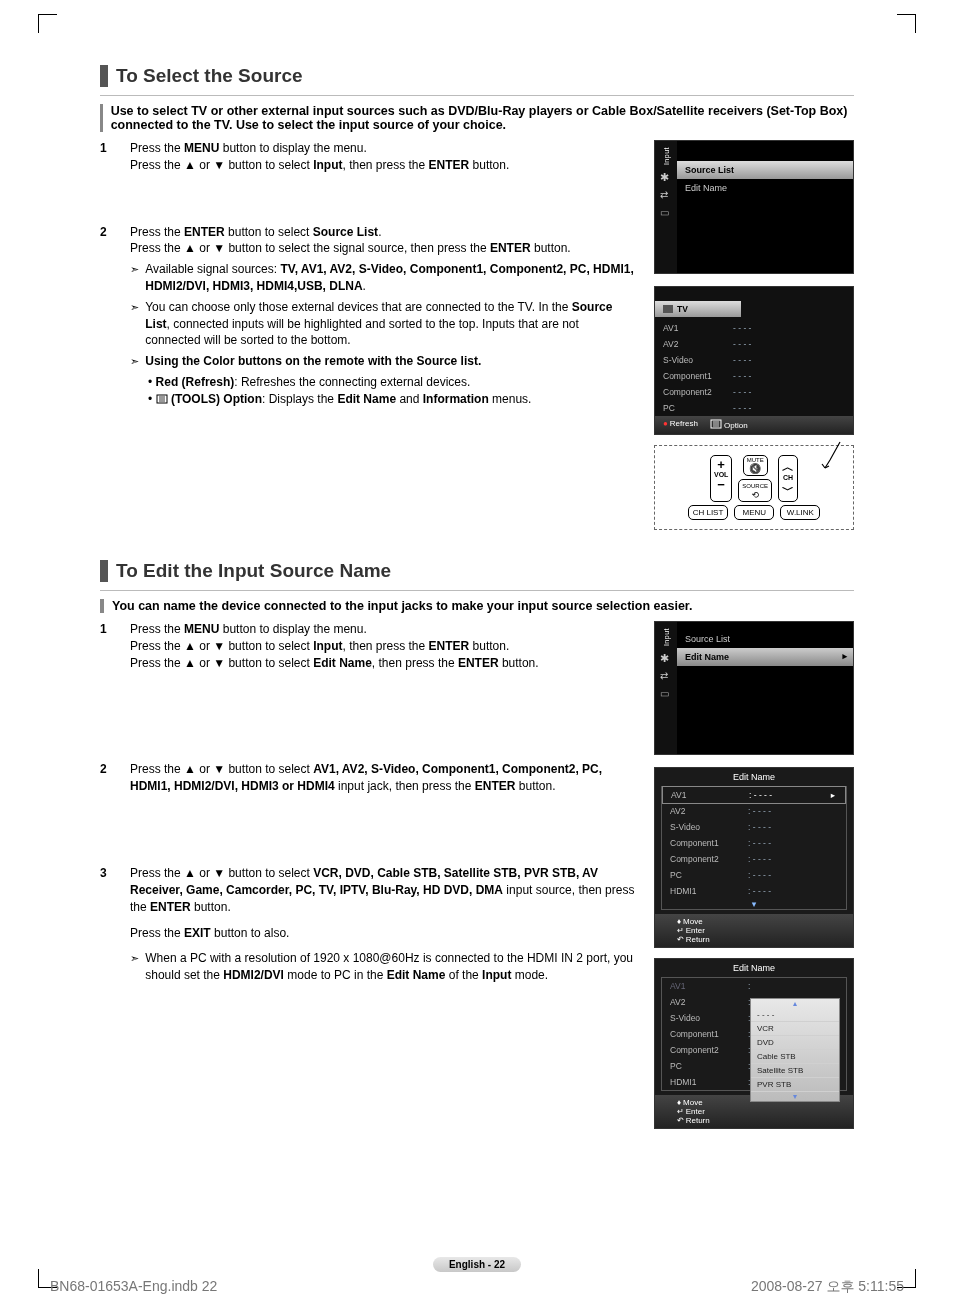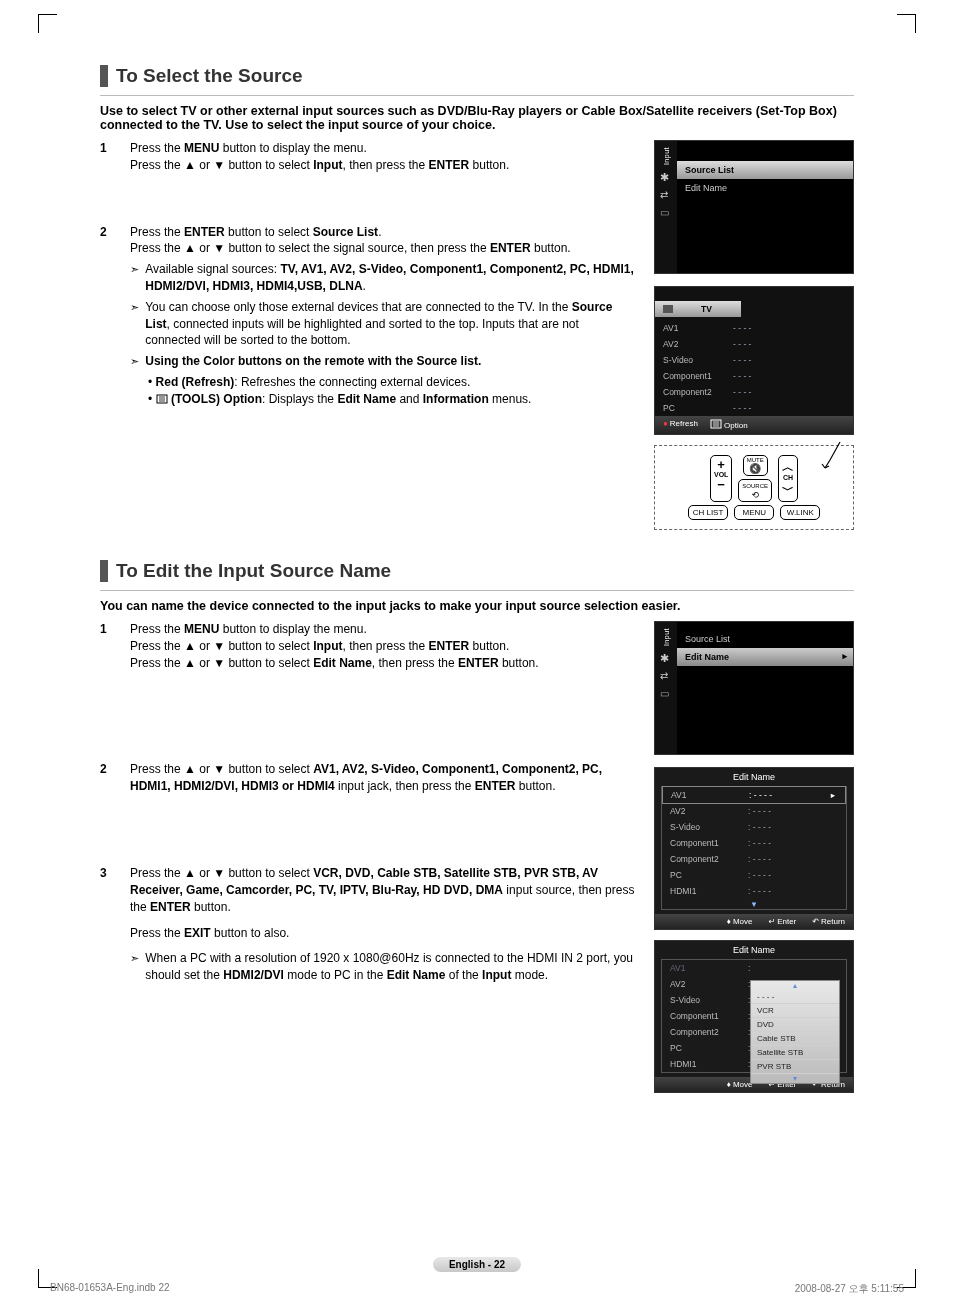--- a/index.html
+++ b/index.html
@@ -7,21 +7,21 @@
   .crop-tl, .crop-tr, .crop-bl, .crop-br { position:absolute; width:18px; height:18px;}
   .crop-tl { top:14px; left:38px; border-top:1px solid #000; border-left:1px solid #000;}
   .crop-tr { top:14px; right:38px; border-top:1px solid #000; border-right:1px solid #000;}
   .crop-bl { bottom:22px; left:38px; border-bottom:1px solid #000; border-left:1px solid #000;}
   .crop-br { bottom:22px; right:38px; border-bottom:1px solid #000; border-right:1px solid #000;}
   .content { padding:35px 50px 10px 50px;}
   .sec-heading { display:flex; align-items:center; margin-bottom:8px;}
   .sec-heading .bar { width:8px; height:22px; background:#555; margin-right:8px;}
   .sec-heading .txt { font-size:19px; font-weight:bold; color:#333;}
   .hr { border-bottom:1px solid #bbb; margin:2px 0 8px 0;}
-  .intro-row { display:flex; align-items:flex-start; margin-bottom:8px;flex-direction:column;}
+  .intro-row { display:flex; align-items:flex-start; margin-bottom:8px;}
   .intro-row .bar { width:4px; background:#888; margin-right:8px; align-self:stretch;}
   .intro-row .txt { font-size:12.5px; font-weight:bold;}
   .layout { display:flex; gap:18px;}
   .leftcol { flex:1; font-size:12px; line-height:1.4;}
   .rightcol { width:200px; flex-shrink:0;}
   ol.steps { list-style:none; padding:0; margin:0;}
   ol.steps>li { display:flex; gap:16px; margin-bottom:20px;}
   ol.steps>li .num { font-weight:bold; width:14px; flex-shrink:0;}
   ol.steps>li .body { flex:1;}
   .arrow-item { display:flex; gap:6px; margin-top:4px;}
@@ -44,36 +44,36 @@
   .osd-side .plug-icon::before { content:"⇄"; color:#ccc; font-size:10px;}
   .osd-side .card-icon::before { content:"▭"; color:#aaa; font-size:10px;}
   .osd-body { margin-left:22px;}
   .osd-row { padding:4px 8px; font-size:9px;}
   .osd-row.sel { background:linear-gradient(#ddd,#999); color:#000; font-weight:bold;}
   .osd-row.plain { color:#ccc;}
   .osd-row.sel2 { background:linear-gradient(#ccc,#888); color:#000; font-weight:bold; position:relative;}
   .osd-row.sel2 .rarr { position:absolute; right:6px; top:3px;}
   .osd2 { background:#111; border:1px solid #333; color:#bbb; font-size:8.5px; margin-bottom:10px;}
   .osd2-row { display:flex; padding:3px 8px;}
-  .osd2-row .l { width:70px;gap:24px;}
+  .osd2-row .l { width:70px;}
   .osd2-row .r { flex:1; color:#9ab;}
   .osd2-row.tv .l { background:linear-gradient(#ddd,#999); color:#000; font-weight:bold; margin:-3px -8px 0 -8px; padding:3px 8px; display:flex; align-items:center;}
   .osd2-row.tv .tvico { width:10px; height:8px; background:#555; display:inline-block; margin-right:4px;}
   .osd2-bottom { background:linear-gradient(#444,#222); display:flex; gap:12px; padding:3px 8px; font-size:8px; color:#fff;}
   .osd2-bottom .reddot::before { content:"●"; color:#f33; margin-right:2px;}
   .osd3 { background:#1a1a1a; border:1px solid #333; color:#bbb; font-size:8.5px; margin-bottom:10px;}
   .osd3-title { text-align:center; color:#fff; padding:4px 0; font-size:9px;}
   .osd3-box { margin:0 6px 4px 6px; border:1px solid #555;}
   .osd3-row { display:flex; padding:3px 8px;}
   .osd3-row .l { width:78px;}
   .osd3-row .r { flex:1; color:#9ab;}
   .osd3-row.selc { border:1px solid #888; margin:-1px 0;}
   .osd3-row.selc .r { color:#fff; text-align:left; position:relative;}
   .osd3-row.selc .rarr { position:absolute; right:2px; top:0;}
-  .osd3-footer { background:linear-gradient(#444,#222); display:flex; justify-content:flex-end; gap:16px; padding:3px 8px; font-size:8px; color:#fff;}
+  .osd3-footer { background:linear-gradient(#444,#222); display:flex; justify-content:flex-end; gap:0; padding:3px 22px; font-size:8px; color:#fff;flex-direction:column;}
   .osd3-footer span::before { margin-right:2px;}
   .osd3-foot-move::before { content:"♦";}
   .osd3-foot-enter::before { content:"↵";}
   .osd3-foot-return::before { content:"↶";}
   .osd3-vchevron { text-align:center; color:#8bf; font-size:9px;}
   
   .remote { border:1.5px dashed #666; padding:6px 8px; margin-bottom:12px;}
   .remote-row { display:flex; justify-content:center; gap:6px; margin:3px 0;}
   .rbtn { border:1.5px solid #000; border-radius:5px; font-size:8px; font-weight:normal; padding:2px 4px; min-width:30px; text-align:center; background:#fff;}
   .rbtn.small { min-width:12px; padding:1px 3px;}
@@ -87,21 +87,21 @@
   .chcol .down::before { content:"﹀"; font-size:12px; font-weight:bold;}
   .arrow-svg { position:relative;}
   .arrow-svg svg { position:absolute; width:30px; height:44px; right:8px; top:-6px; pointer-events:none;}
   
   .pop { position:absolute; right:6px; top:20px; width:88px; background:linear-gradient(#e8e8e8,#bbb); border:1px solid #888; font-size:8px; color:#222;}
   .pop .pr { padding:2px 6px; border-bottom:1px solid #d0d0d0;}
   .pop .pr:first-child { background:#ccc;}
   .pop .pv { text-align:center; color:#68d; font-size:8px;}
   .page-footer { position:absolute; bottom:38px; left:0; right:0; text-align:center;}
   .page-footer .chip { display:inline-block; background:linear-gradient(#e8e8e8,#c8c8c8); border-radius:10px; padding:2px 16px; font-size:10px; font-weight:bold;}
-  .print-line { position:absolute; bottom:14px; left:50px; right:50px; display:flex; justify-content:space-between; font-size:10px; color:#777;gap:27px;}
+  .print-line { position:absolute; bottom:14px; left:50px; right:50px; display:flex; justify-content:space-between; font-size:14px; color:#777;gap:27px;}
 </style>
 </head>
 <body>
 
 <div class="sheet">
   <div class="crop-tl"></div>
     <div class="crop-tr"></div>
     <div class="crop-bl"></div>
     <div class="crop-br"></div>
 

